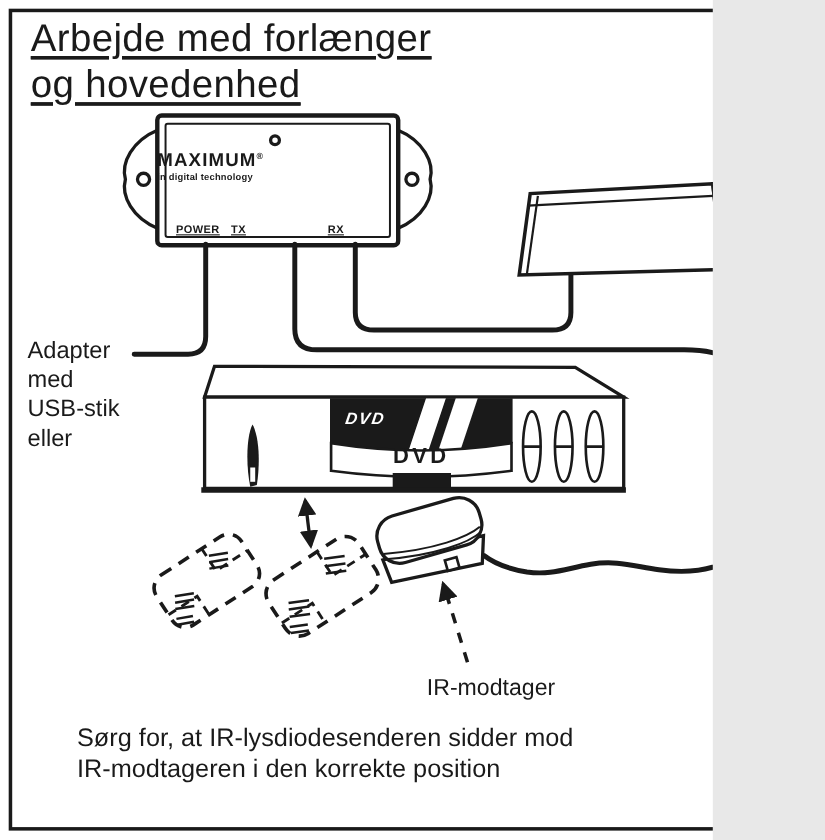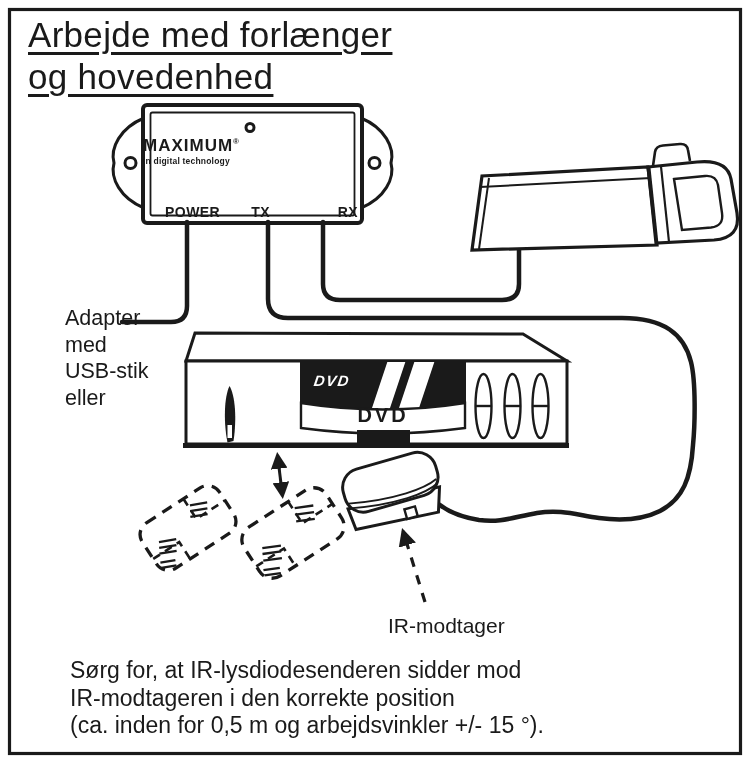--- a/index.html
+++ b/index.html
@@ -1,36 +1,36 @@
 <!DOCTYPE html>
 <html><head>
 <meta charset="utf-8">
 <style>
   html,body{margin:0;padding:0;background:#e8e8e8;}
   .page{
-    position:relative;width:750px;height:764px;background:#ffffff;
+    position:relative;width:648px;height:764px;background:#ffffff;
     font-family:"Liberation Sans", sans-serif;color:#1a1a1a;overflow:hidden;
   }
   .page svg{position:absolute;left:0;top:0;}
   .txt{position:absolute;white-space:nowrap;color:#1a1a1a;}
   .title{
     left:28px;top:14px;font-size:35px;line-height:42px;letter-spacing:0.3px;
     text-decoration:underline;text-decoration-thickness:2.5px;text-underline-offset:5px;
   }
   .title div{text-decoration:underline;text-decoration-thickness:2.5px;text-underline-offset:5px;}
   .dev-text{left:143px;width:219px;text-align:left;font-weight:bold;}
   .brand{top:136px;font-size:17px;letter-spacing:1px;}
   .brand sup{font-size:8px;vertical-align:super;}
   .tagline{top:156px;font-size:8.5px;letter-spacing:0.2px;}
   .model{top:168px;font-size:11px;letter-spacing:2.5px;}
-  .port{position:absolute;top:204px;width:60px;text-align:right;font-size:14px;font-weight:bold;letter-spacing:0.4px;}
+  .port{position:absolute;top:204px;width:60px;text-align:left;font-size:10px;font-weight:bold;letter-spacing:0.4px;text-decoration:underline;}
   .port-power{left:160px;}
   .port-tx{left:210px;}
   .port-rx{left:298px;}
-  .adapter{left:25px;top:305px;font-size:21.5px;line-height:26.5px;margin-left:40px;}
+  .adapter{left:25px;top:305px;font-size:21.5px;line-height:26.5px;}
   .dvd-logo{
     left:314px;top:372px;font-size:15px;font-weight:bold;font-style:italic;
     color:#ffffff;letter-spacing:1.5px;transform:skewX(-8deg);
   }
   .dvd-tray{left:301px;top:404px;width:164px;text-align:center;font-size:20px;font-weight:bold;letter-spacing:3px;}
   .ir-label{left:388px;top:614px;font-size:21px;}
   .note{left:70px;top:657px;font-size:23px;line-height:27.5px;}
 </style>
 </head>
 <body>
@@ -162,16 +162,15 @@
   </div>
 
   <div class="txt dvd-logo">DVD</div>
   <div class="txt dvd-tray">DVD</div>
 
   <div class="txt ir-label">IR-modtager</div>
 
   <div class="txt note">
     <div>Sørg for, at IR-lysdiodesenderen sidder mod</div>
     <div>IR-modtageren i den korrekte position</div>
-    <div>(ca. inden for 0,5 m og arbejdsvinkler +/- 15 °).</div>
   </div>
 
 </div>
 
 </body></html>

